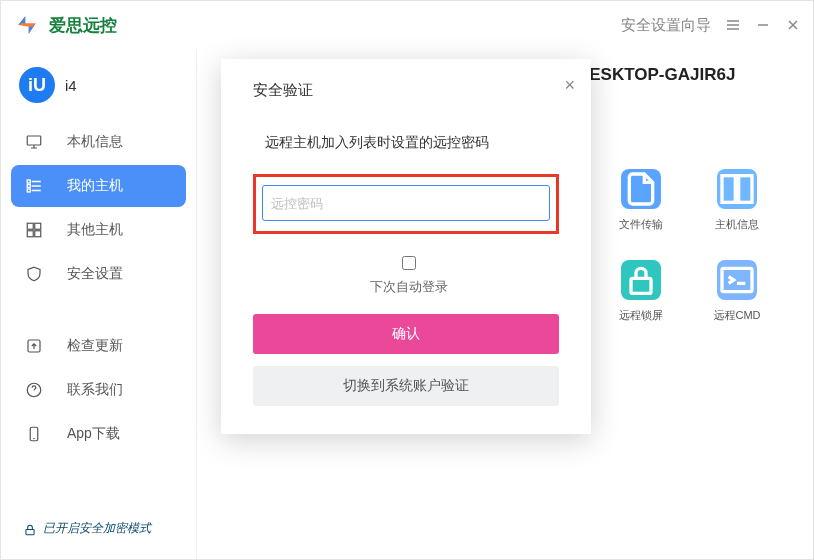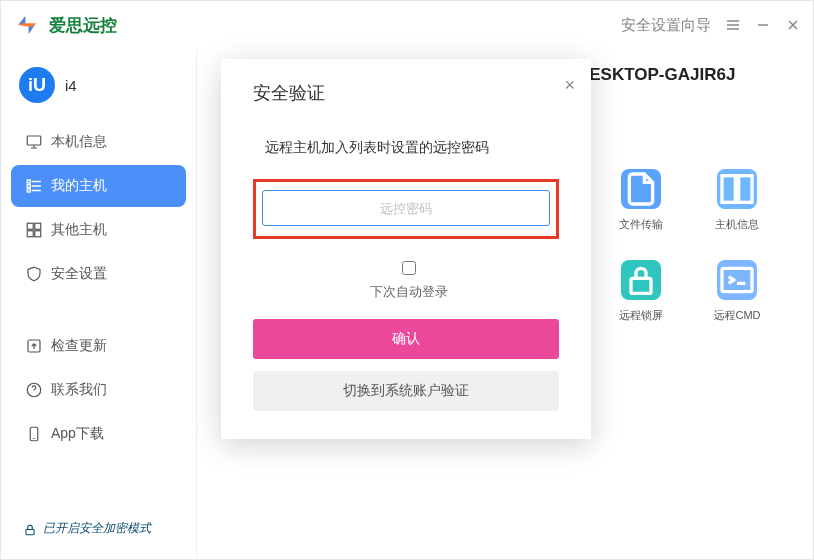--- a/index.html
+++ b/index.html
@@ -14,21 +14,21 @@
 .titlebar-right .win-btn { width: 16px; height: 16px; display: flex; align-items: center; justify-content: center; cursor: pointer; color: #888; }
 
 
 .main { display: flex; height: calc(100% - 48px); }
 .sidebar { width: 196px; padding: 12px 10px; display: flex; flex-direction: column; border-right: 1px solid #f0f0f0; }
 .account { display: flex; align-items: center; gap: 10px; padding: 6px 8px 18px; }
 .avatar { width: 36px; height: 36px; border-radius: 50%; background: #1e7bf0; display: flex; align-items: center; justify-content: center; color: #fff; font-weight: bold; font-size: 18px; }
 .account-name { font-size: 15px; color: #333; }
 
 .nav { list-style: none; }
-.nav li { height: 42px; display: flex; align-items: center; gap: 8px; padding: 0 14px; border-radius: 8px; color: #555; font-size: 14px; cursor: pointer; margin-bottom: 2px; }
+.nav li { height: 42px; display: flex; align-items: center; gap: 24px; padding: 0 14px; border-radius: 8px; color: #555; font-size: 14px; cursor: pointer; margin-bottom: 2px; }
 .nav li.active { background: #4b8ff9; color: #fff; }
 .nav .icon { width: 18px; height: 18px; color: inherit; flex-shrink: 0; }
 .nav-gap { height: 28px; }
 
 .footer-note { margin-top: auto; padding: 10px 12px; color: #0c4a6e; font-size: 12px; display: flex; align-items: flex-end; gap: 6px; font-style: italic; }
 
 .content { flex: 1; position: relative; padding: 16px 24px; }
 .device-head { position: absolute; left: 380px; top: 16px; font-size: 17px; font-weight: 700; color: #222; }
 
 
@@ -39,25 +39,25 @@
 .t-file  { background: #5aa4ff; }
 .t-info  { background: #6fb8ff; }
 .t-reboot{ background: #4fb1ff; }
 .t-lock  { background: #2fc6c0; }
 .t-cmd   { background: #7db5ff; }
 .t-client{ background: #5fb0ff; }
 
 
 .overlay { position: absolute; inset: 0; }
 .dialog { position: absolute; left: 220px; top: 58px; width: 370px; background: #fff; box-shadow: 0 6px 28px rgba(0,0,0,0.18); padding: 22px 32px 28px; }
-.dialog-title { font-size: 18px; color: #333; }
+.dialog-title { font-size: 15px; color: #333; }
 .dialog-close { position: absolute; right: 16px; top: 16px; color: #888; cursor: pointer; font-size: 18px; }
 .dialog-sub { margin-top: 34px; font-size: 14px; color: #333; text-align: left; padding-left: 12px; }
 .input-wrap { margin-top: 22px; border: 3px solid #e73828; padding: 8px 6px 10px; }
-.input-wrap input { width: 100%; height: 36px; border: 1px solid #3f86f5; border-radius: 3px; padding: 0 16px; font-size: 13px; outline: none; text-align: center; }
+.input-wrap input { width: 100%; height: 36px; border: 1px solid #3f86f5; border-radius: 3px; padding: 0 8px; font-size: 13px; outline: none; }
 .input-wrap input::placeholder { color: #bfbfbf; }
 .auto-row { display: flex; align-items: center; gap: 8px; margin-top: 22px; padding-left: 6px; color: #666; font-size: 13px; flex-direction: column; }
 .auto-row input { width: 14px; height: 14px; }
 .btn { width: 100%; height: 40px; border: none; border-radius: 3px; font-size: 14px; cursor: pointer; margin-top: 18px; }
 .btn-primary { background: #ec4899; color: #fff; }
 .btn-secondary { background: #eef0f2; color: #555; margin-top: 12px; }
 
 
 .icon svg, .win-btn svg, .tile svg { width: 100%; height: 100%; }
 </style>

